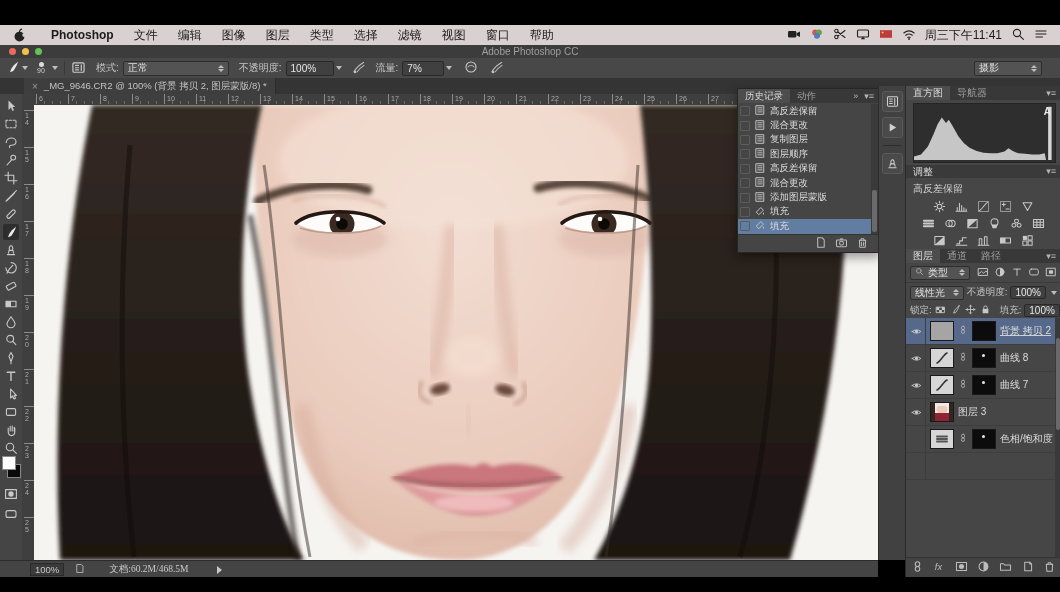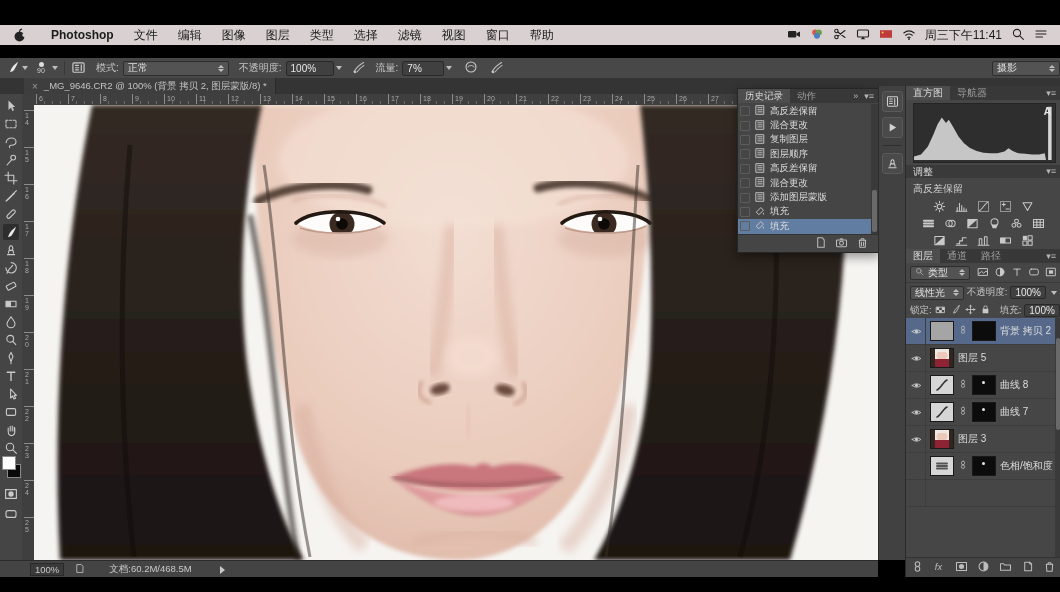--- a/index.html
+++ b/index.html
@@ -87,21 +87,21 @@
   .adj-ic{width:15px;height:13px;display:flex;align-items:center;justify-content:center;}
   .layers-panel{position:absolute;left:0;top:163px;width:155px;height:328px;background:#464646;}
   .lp-tabs{height:14px;background:#383838;display:flex;align-items:center;}
   .filter-row{height:19px;display:flex;align-items:center;padding:0 4px;gap:3px;border-bottom:1px solid #3a3a3a;}
   .blend-row{height:19px;display:flex;align-items:center;padding:0 4px;gap:3px;}
   .lock-row{height:17px;display:flex;align-items:center;padding:0 4px;gap:3px;}
   .mini-lbl{font-size:9.5px;color:#c6c6c6;white-space:nowrap;}
   #layers-list{position:absolute;left:0;top:69px;width:149px;height:240px;overflow:hidden;}
   .lrow{height:26px;display:flex;align-items:center;gap:4px;padding-left:2px;border-bottom:1px solid #3d3d3d;}
   .lrow.grp{height:20px;}
-  .lrow.sel{background:#56698b;}
+  .lrow.sel{background:#56698b;text-decoration:underline;}
   .leye{width:17px;height:100%;display:flex;align-items:center;justify-content:center;border-right:1px solid #3d3d3d;flex:0 0 auto;}
   .lthumb{width:22px;height:18px;border:1px solid #191919;flex:0 0 auto;background:#a5a5a5;}
   .lthumb.photo{background-image:
       radial-gradient(ellipse 42% 36% at 50% 36%, #ecc9b9 0 60%, rgba(0,0,0,0) 61%),
       linear-gradient(90deg,#33261f 0 19%, rgba(0,0,0,0) 19% 81%, #33261f 81%),
       linear-gradient(180deg,#efe9e4 0 58%, #8e2335 58%);}
   .lthumb.adj{background:#d6d6d6;display:flex;align-items:center;justify-content:center;}
   .lthumb.mask{background:#0c0c0c;position:relative;}
   .lthumb.mask i{position:absolute;left:9px;top:5px;width:3px;height:3px;background:#e8e8e8;border-radius:50%;}
   .lname{font-size:10px;color:#dcdcdc;white-space:nowrap;}
@@ -195,20 +195,28 @@
             </svg></span>
           <span><svg viewBox="0 0 14 14" width="14" height="14">
               <g stroke="#222" stroke-width="1.1" fill="none" stroke-linecap="round" stroke-linejoin="round">
                 <path d="M2 4 L12 4 M2 7 L12 7 M2 10 L8.5 10"></path>
               </g>
             </svg></span>
         </span>
     </div>
   </div>
 
+  <div class="pstitle">
+    <div class="lights">
+      <span class="light" style="background:#ee6a5f;"></span>
+      <span class="light" style="background:#f5bd4f;"></span>
+      <span class="light" style="background:#61c454;"></span>
+    </div>
+    <div class="title-text">Adobe Photoshop CC</div>
+  </div>
 
   <div class="optbar">
     <span style="margin-left:6px;" id="opt-brush-icon"><svg viewBox="0 0 14 14" width="14" height="14">
           <g stroke="#dcdcdc" stroke-width="1.1" fill="none" stroke-linecap="round" stroke-linejoin="round">
             <path d="M12 1.8 C9.2 3.8 6.2 7 5.2 9 L4 12.2 L7.2 11 C8.6 9 11 5.4 12 1.8 Z" fill="#e8e8e8" stroke="none"></path>
           </g>
         </svg></span>
     <span class="caret"></span>
     <span class="preset">
       <span class="pdot"></span>
@@ -251,21 +259,21 @@
             <circle cx="7" cy="7" r="5"></circle>
             <path d="M4 7 C5 5 9 5 10 7" opacity="0.8"></path>
           </g>
         </svg></span>
     <span style="margin-left:12px;" id="opt-air2"><svg viewBox="0 0 14 14" width="14" height="14">
           <g stroke="#c9c9c9" stroke-width="1.1" fill="none" stroke-linecap="round" stroke-linejoin="round">
             <path d="M2 11.8 C4 8 7.6 4.6 11.6 2.4 M5 12 C6.8 9.6 9.2 7.2 12 5.4" opacity="0.9"></path>
             <circle cx="3" cy="12" r="1.2" fill="#c9c9c9" stroke="none"></circle>
           </g>
         </svg></span>
-    <span class="dd" style="width:58px;margin-left:auto;">
+    <span class="dd" style="width:58px;margin-left:auto;margin-right:18px;">
       <span>摄影</span>
       <span class="updown">
           <i class="u"></i>
           <i class="d"></i>
         </span>
     </span>
   </div>
 
   <div class="tabbar">
     <div class="doctab">
@@ -1093,32 +1101,20 @@
           </div>
           <div class="lrow">
             <span class="leye">
               <svg viewBox="0 0 14 14" width="13" height="11">
                 <g stroke="#cfcfcf" stroke-width="1.1" fill="none" stroke-linecap="round" stroke-linejoin="round">
                   <path d="M1.5 7 Q7 2.6 12.5 7 Q7 11.4 1.5 7 Z"></path>
                   <circle cx="7" cy="7" r="1.9" fill="#cfcfcf" stroke="none"></circle>
                 </g>
               </svg>
             </span>
-            <span class="lthumb photo"></span>
-            <span class="lname">图层 5</span>
-          </div>
-          <div class="lrow">
-            <span class="leye">
-              <svg viewBox="0 0 14 14" width="13" height="11">
-                <g stroke="#cfcfcf" stroke-width="1.1" fill="none" stroke-linecap="round" stroke-linejoin="round">
-                  <path d="M1.5 7 Q7 2.6 12.5 7 Q7 11.4 1.5 7 Z"></path>
-                  <circle cx="7" cy="7" r="1.9" fill="#cfcfcf" stroke="none"></circle>
-                </g>
-              </svg>
-            </span>
             <span class="lthumb adj">
               <svg viewBox="0 0 14 14" width="16" height="14">
                 <g stroke="#333" stroke-width="1.1" fill="none" stroke-linecap="round" stroke-linejoin="round">
                   <path d="M2 12 C5 11 9 3 12 2" stroke="#333" stroke-width="1.6"></path>
                 </g>
               </svg>
             </span>
             <span><svg viewBox="0 0 14 14" width="10" height="12">
                 <g stroke="#bdbdbd" stroke-width="1.1" fill="none" stroke-linecap="round" stroke-linejoin="round">
                   <rect x="4.8" y="1.6" width="4.4" height="5" rx="2.2"></rect>
@@ -1241,18 +1237,18 @@
     </div>
   </div>
 
   <div id="statusbar">
     <span class="zoomf">100%</span>
     <span style="margin-left:10px;" id="status-doc-icon"><svg viewBox="0 0 14 14" width="11" height="11">
           <g stroke="#bdbdbd" stroke-width="1.1" fill="none" stroke-linecap="round" stroke-linejoin="round">
             <path d="M4 2 L9.4 2 L11.4 4 L11.4 12 L4 12 Z"></path>
           </g>
         </svg></span>
-    <span style="margin-left:24px;">文档:60.2M/468.5M</span>
+    <span style="margin-left:24px;font-family:Liberation Serif, serif;">文档:60.2M/468.5M</span>
     <span class="playcaret" style="margin-left:28px;"></span>
   </div>
 
   <div class="black-bar" style="top:577px;height:15px;"></div>
 </div>
 
 </body></html>

